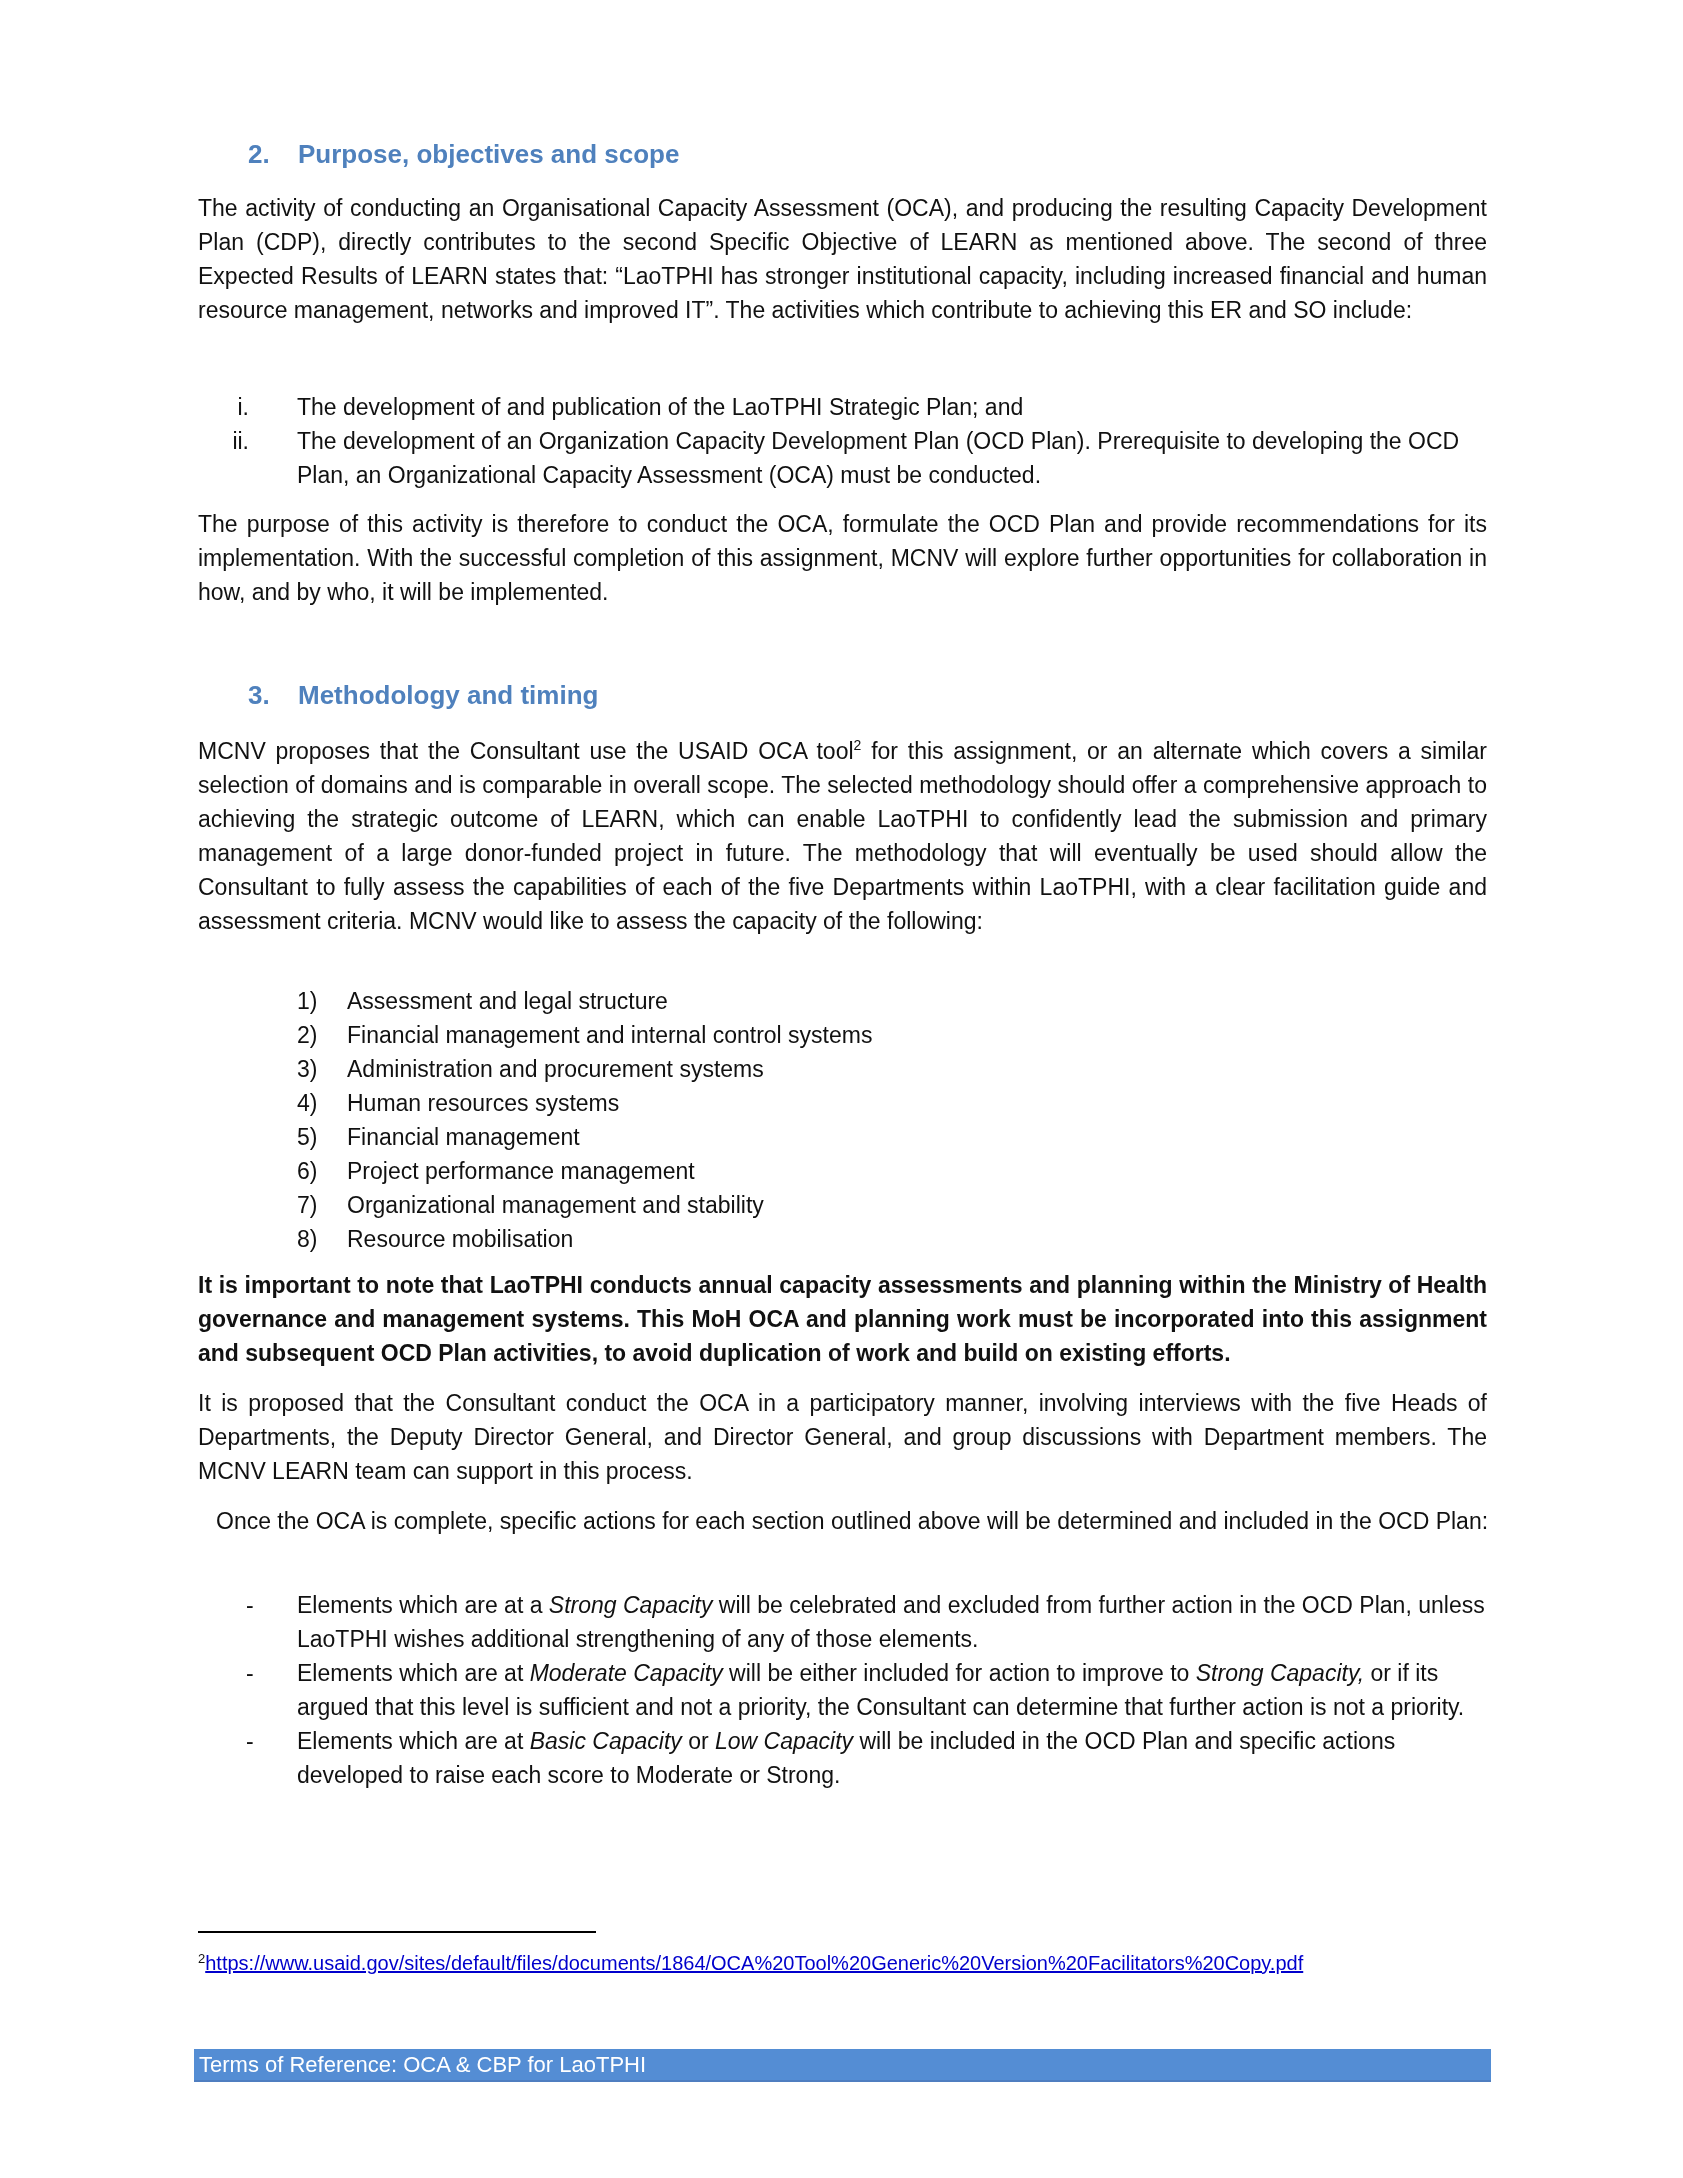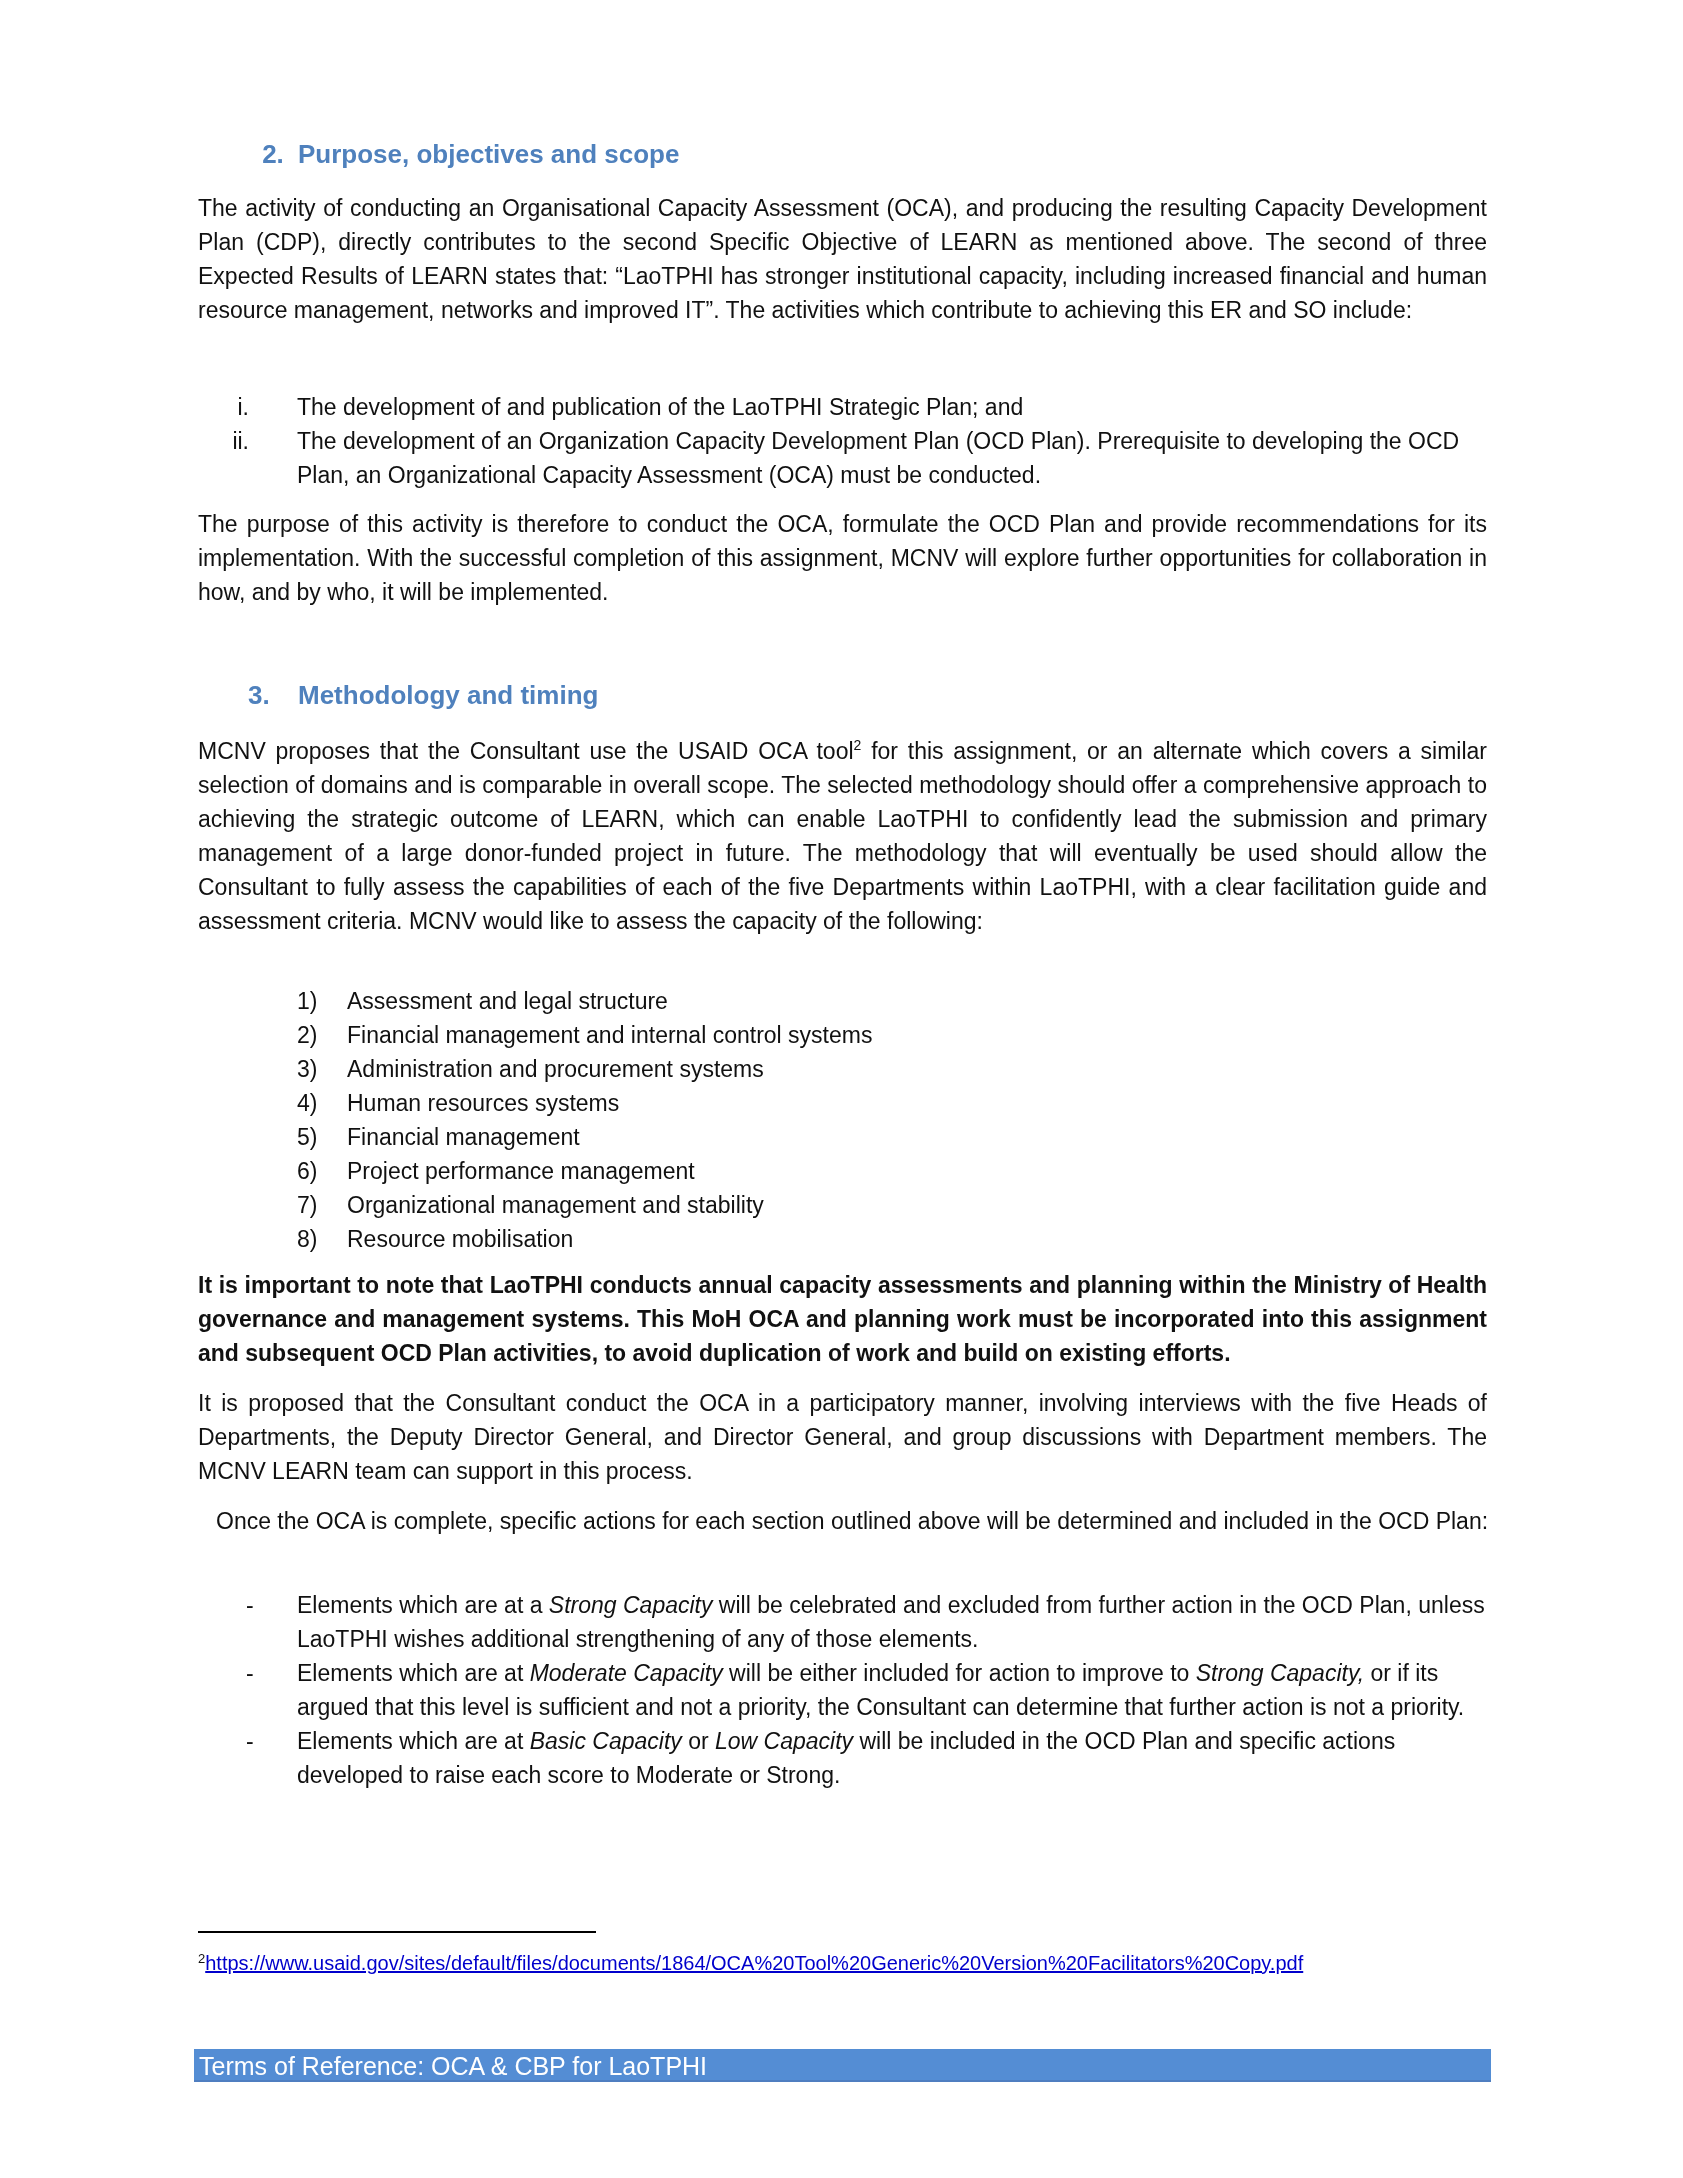--- a/index.html
+++ b/index.html
@@ -104,31 +104,31 @@
       width: 1297px;
       height: 31px;
       background: #548dd4;
       border-bottom: 2px solid #4f7ec0;
     }
     .footer-bar span {
       position: absolute;
       left: 5px;
       top: 3px;
       color: #ffffff;
-      font-size: 25px;
+      font-size: 22px;
       white-space: nowrap;
     }
     em { font-style: italic; }
   </style>
 </head>
 <body>
 
 <div class="page">
 
-  <div class="heading" style="top:139px;text-align:center;">
+  <div class="heading" style="top:139px;">
     <span class="num">2.</span><span>Purpose, objectives and scope</span>
   </div>
 
   <p class="para lastline-left" style="top:191px;">The activity of conducting an Organisational Capacity Assessment (OCA), and producing the resulting Capacity Development Plan (CDP), directly contributes to the second Specific Objective of LEARN as mentioned above. The second of three Expected Results of LEARN states that: “LaoTPHI has stronger institutional capacity, including increased financial and human resource management, networks and improved IT”. The activities which contribute to achieving this ER and SO include:</p>
 
   <ul class="list" style="top:390px; left:0; width:1289px;">
     <li>
       <span class="marker">i.</span>
       <span>The development of and publication of the LaoTPHI Strategic Plan; and</span>
     </li>

